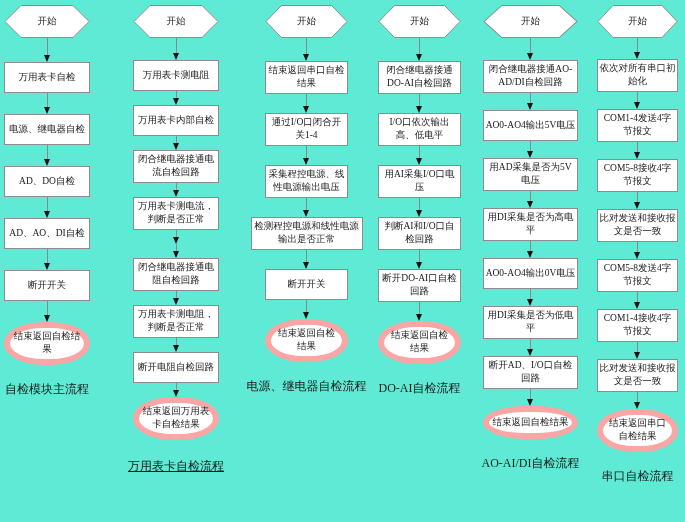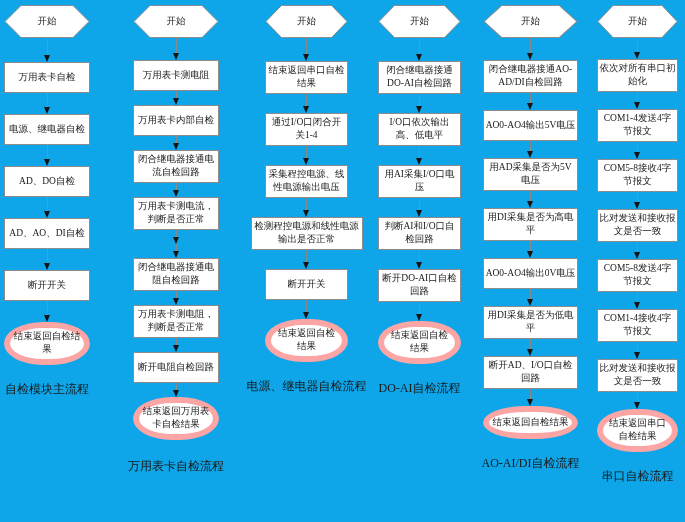--- a/index.html
+++ b/index.html
@@ -1,17 +1,17 @@
 <!DOCTYPE html>
 <html><head>
 <meta charset="utf-8">
 <style>
   * { margin:0; padding:0; box-sizing:border-box; }
   html,body { background:#ffffff; font-family:"Liberation Serif","DejaVu Serif",serif; }
-  .canvas { position:relative; width:685px; height:522px; background:#0ea5e9; overflow:hidden; }
+  .canvas { position:relative; width:685px; height:522px; background:#5eead4; overflow:hidden; }
 
   .col { position:absolute; top:5px; display:flex; flex-direction:column; align-items:center; }
   .c1 { left:4px;   width:86px; }
   .c2 { left:133px; width:86px; }
   .c3 { left:265px; width:83px; }
   .c4 { left:378px; width:83px; }
   .c5 { left:483px; width:95px; }
   .c6 { left:597px; width:81px; }
 
   .node { width:100%; display:flex; align-items:center; justify-content:center;
@@ -30,21 +30,21 @@
   .conn::after  { content:""; position:absolute; left:1px; bottom:0; width:0; height:0;
                   border-left:3.5px solid transparent; border-right:3.5px solid transparent;
                   border-top:7px solid #141414; }
   .conn.first { height:23px; }
   .c1 .conn { height:21px; } .c1 .conn.first { height:24px; }
   .c2 .conn { height:14px; } .c2 .conn.first { height:22px; }
   .c5 .conn { height:17px; } .c5 .conn.first { height:22px; }
   .c6 .conn { height:17px; } .c6 .conn.first { height:21px; }
 
   .caption { margin-top:16px; font-size:12px; color:#1a1a1a; white-space:nowrap; text-align:center; }
-  .c2 .caption { margin-top:18px; }
+  .c2 .caption { margin-top:18px;text-decoration:underline; }
 </style>
 </head>
 <body>
 
 <div class="canvas">
 
   <div class="col c1">
     <div class="node hex">
       <svg viewBox="0 0 86 33" preserveAspectRatio="none">
           <polygon points="1,16.5 17,0.5 69,0.5 85,16.5 69,32.5 17,32.5" fill="#ffffff" stroke="#8c8c8c" stroke-width="1"></polygon>

